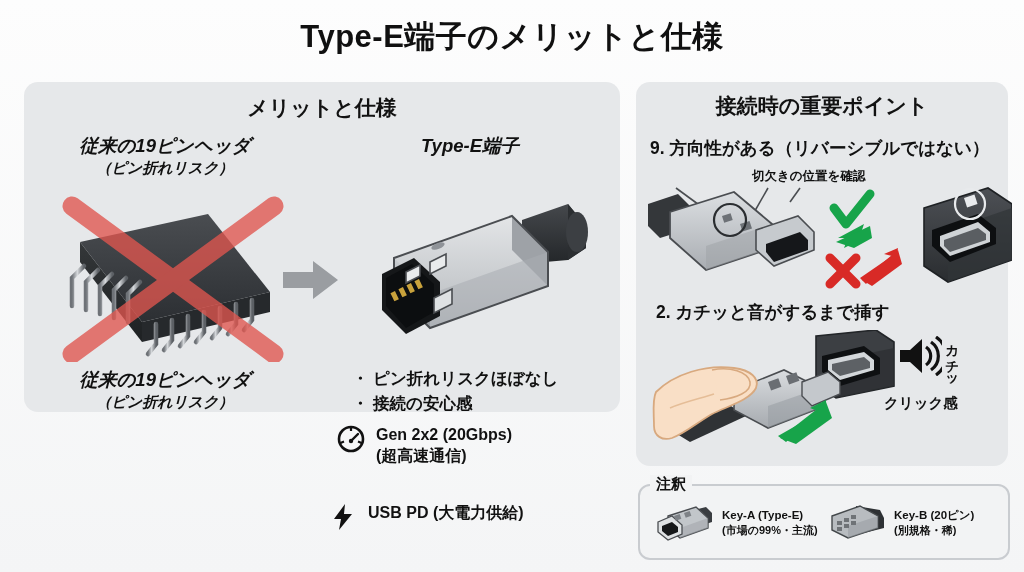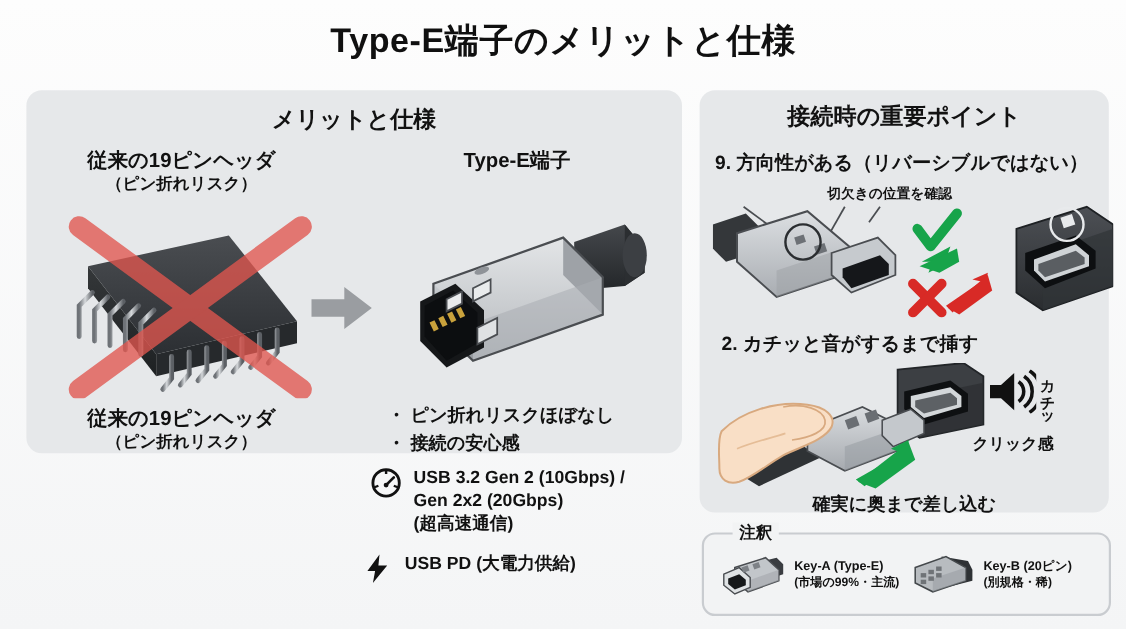--- a/index.html
+++ b/index.html
@@ -50,20 +50,21 @@
   .panel-left .panel-heading  { top: 12px; }
   .panel-right .panel-heading { top: 10px; }
 
   
   .cap {
     position: absolute;
     text-align: center;
     font-weight: bold;
     color: #111;
     line-height: 1.28;
+    font-style: italic;
   }
   .cap .l1 { font-size: 18.5px; display: block; }
   .cap .l2 { font-size: 15px;  display: block; }
 
   .cap-old-top  { left: 34px;  top: 134px; width: 262px; }
   .cap-new-top  { left: 330px; top: 134px; width: 280px; }
   .cap-old-bot  { left: 34px;  top: 368px; width: 262px; }
 
   
   .illus { position: absolute; }
@@ -173,21 +174,20 @@
     background: #f2f3f4;
   }
   .legend-title {
     position: absolute;
     left: 10px; top: -11px;
     padding: 0 6px;
     background: #f2f3f4;
     font-size: 15px;
     font-weight: bold;
     color: #111;
-    margin-left: 16px;
   }
   .legend-item {
     position: absolute;
     display: flex;
     align-items: center;
     gap: 6px;
   }
   .legend-a { left: 14px; top: 16px; }
   .legend-b { left: 186px; top: 16px; }
   .legend-art { width: 62px; height: 42px; flex: 0 0 auto; }
@@ -333,21 +333,20 @@
   <div class="spec-row spec-speed">
     <svg class="spec-icon" viewBox="0 0 30 30">
       <path d="M15,3 A12,12 0 1,1 3,15 A12,12 0 0,1 15,3 Z" fill="none" stroke="#111" stroke-width="2.6"></path>
       <path d="M15,3 L15,7" stroke="#111" stroke-width="2.2"></path>
       <path d="M4.5,19 L8,17.5" stroke="#111" stroke-width="2"></path>
       <path d="M25.5,19 L22,17.5" stroke="#111" stroke-width="2"></path>
       <path d="M15,17 L22,10" stroke="#111" stroke-width="2.4" stroke-linecap="round"></path>
       <circle cx="15" cy="17" r="2.2" fill="#111"></circle>
     </svg>
     <div class="spec-text">
-      <div>USB 3.2 Gen 2 (10Gbps) /</div>
       <div>Gen 2x2 (20Gbps)</div>
       <div>(超高速通信)</div>
     </div>
   </div>
 
   <div class="spec-row spec-pd">
     <svg class="spec-icon" viewBox="0 0 30 30">
       <path d="M17,2 L6,17 L13,17 L11,28 L24,12 L16,12 Z" fill="#111"></path>
     </svg>
     <div class="spec-text">
@@ -455,21 +454,20 @@
     <svg class="speaker-icon" viewBox="0 0 44 40">
       <path d="M2,14 L12,14 L24,3 L24,37 L12,26 L2,26 Z" fill="#111"></path>
       <path d="M28,11 A11,11 0 0,1 28,29" fill="none" stroke="#111" stroke-width="3.2"></path>
       <path d="M33,6 A17,17 0 0,1 33,34" fill="none" stroke="#111" stroke-width="3.2"></path>
       <path d="M38,1 A23,23 0 0,1 38,39" fill="none" stroke="#111" stroke-width="3.2"></path>
     </svg>
     <span class="katchi">カチッ</span>
   </div>
 
   <div class="click-feel">クリック感</div>
-  <div class="step2-caption">確実に奥まで差し込む</div>
 
   <div class="legend">
     <span class="legend-title">注釈</span>
 
     <div class="legend-item legend-a">
       <svg class="legend-art" viewBox="0 0 62 42">
         <path d="M40,8 L52,5 L58,11 L58,20 L46,24 L40,18 Z" fill="#3a3d41"></path>
         <path d="M14,14 L42,5 L54,16 L54,26 L26,36 L14,26 Z" fill="#c2c6ca" stroke="#4a4d51" stroke-width="1.4"></path>
         <path d="M26,26 L54,16 L54,26 L26,36 Z" fill="#a3a7ac" opacity="0.6"></path>
         <path d="M4,20 L18,14 L28,23 L28,32 L14,38 L4,30 Z" fill="#dfe2e4" stroke="#4a4d51" stroke-width="1.3"></path>

